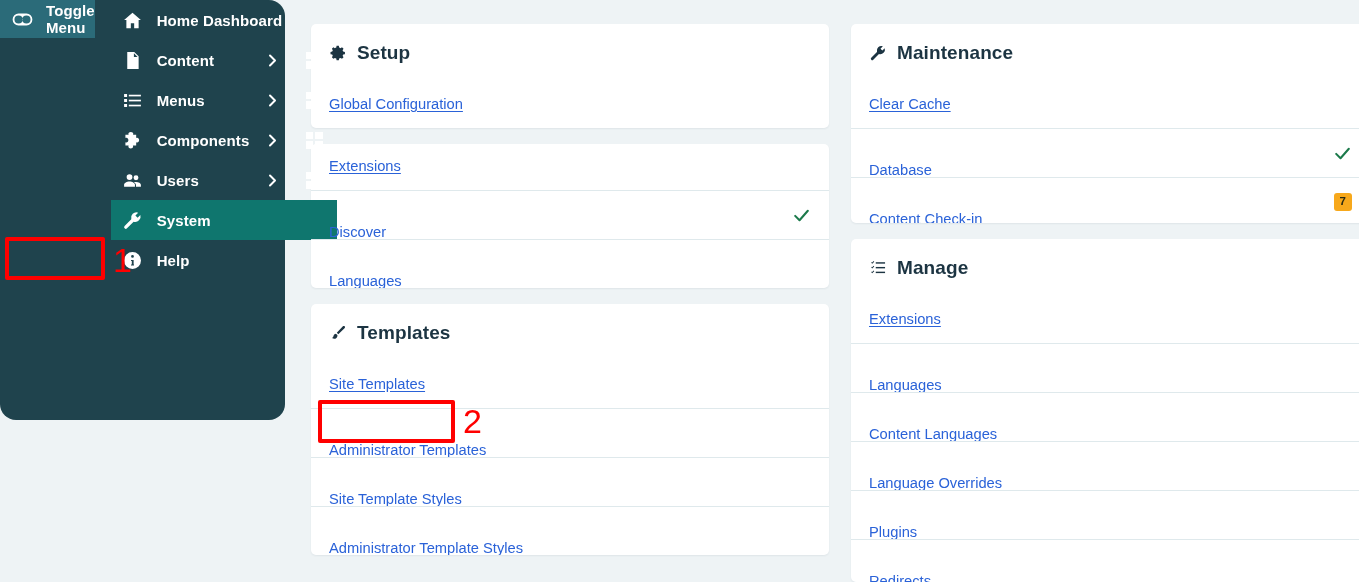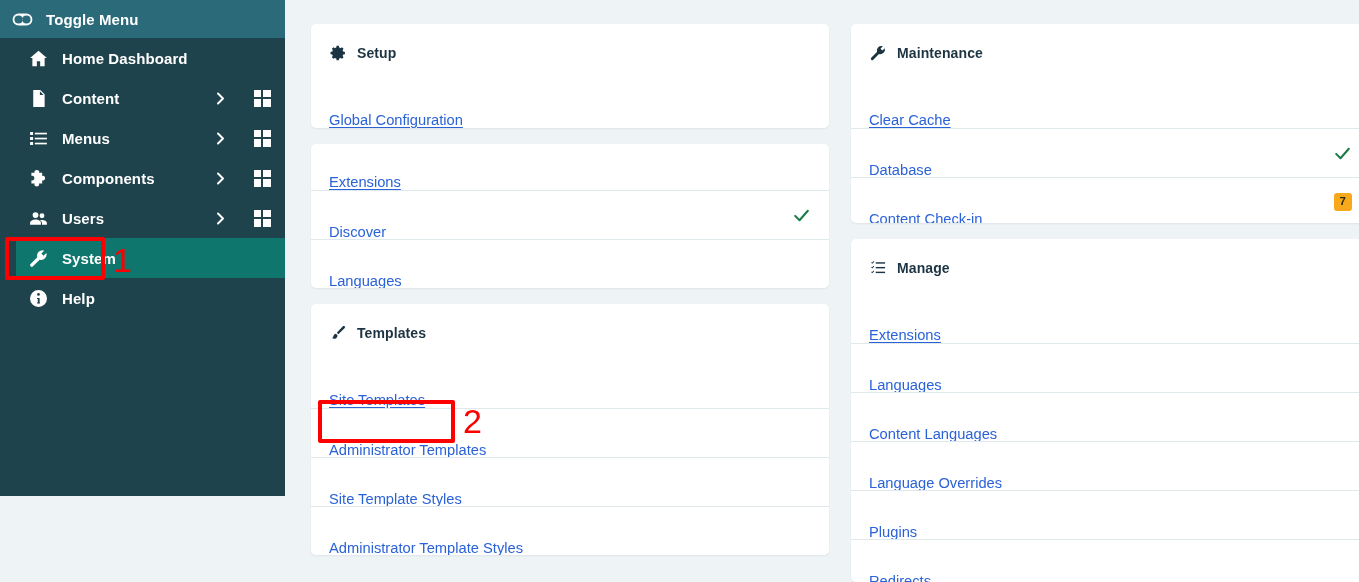--- a/index.html
+++ b/index.html
@@ -16,26 +16,27 @@
     position: relative;
     width: 1359px;
     height: 582px;
     display: flex;
     background: #eef3f5;
   }
 
   
   #sidebar {
     width: 285px;
-    height: 496px;
+    height: 420px;
     background: #1f434d;
     flex: 0 0 285px;
     display: flex;
-    flex-direction: column;
+    flex-direction: row;
     position: relative;
+    border-radius: 16px;
   }
 
   .toggle-row {
     height: 38px;
     background: #2b6b79;
     display: flex;
     align-items: center;
     padding-left: 10px;
     gap: 12px;
     flex: 0 0 38px;
@@ -127,21 +128,21 @@
   }
 
   .card-head {
     height: 58px;
     display: flex;
     align-items: center;
     padding: 0 18px;
     gap: 10px;
   }
   .card-head-title {
-    font-size: 14px;
+    font-size: 19px;
     font-weight: bold;
     color: #1c3442;
     letter-spacing: .1px;
   }
   .head-icon {
     width: 18px;
     height: 18px;
     display: flex;
     align-items: center;
     justify-content: center;
@@ -150,21 +151,21 @@
   }
 
   .card-row {
     height: 49px;
     display: flex;
     align-items: center;
     padding: 0 18px;
     border-top: 1px solid #dfe9ec;
     position: relative;
   }
-  .card-row.first { border-top: none; height: 46px; align-items: flex-end; padding-top: 0; }
+  .card-row.first { border-top: none; height: 46px; align-items: center; padding-top: 0; }
   .card-row.first .row-link { margin-top: -2px; }
 
   .row-link {
     color: #2a62d8;
     font-size: 14.7px;
     text-decoration: underline;
     text-underline-offset: 2px;
     cursor: pointer;
     flex: 0 0 auto;
     margin-top: 34px;

